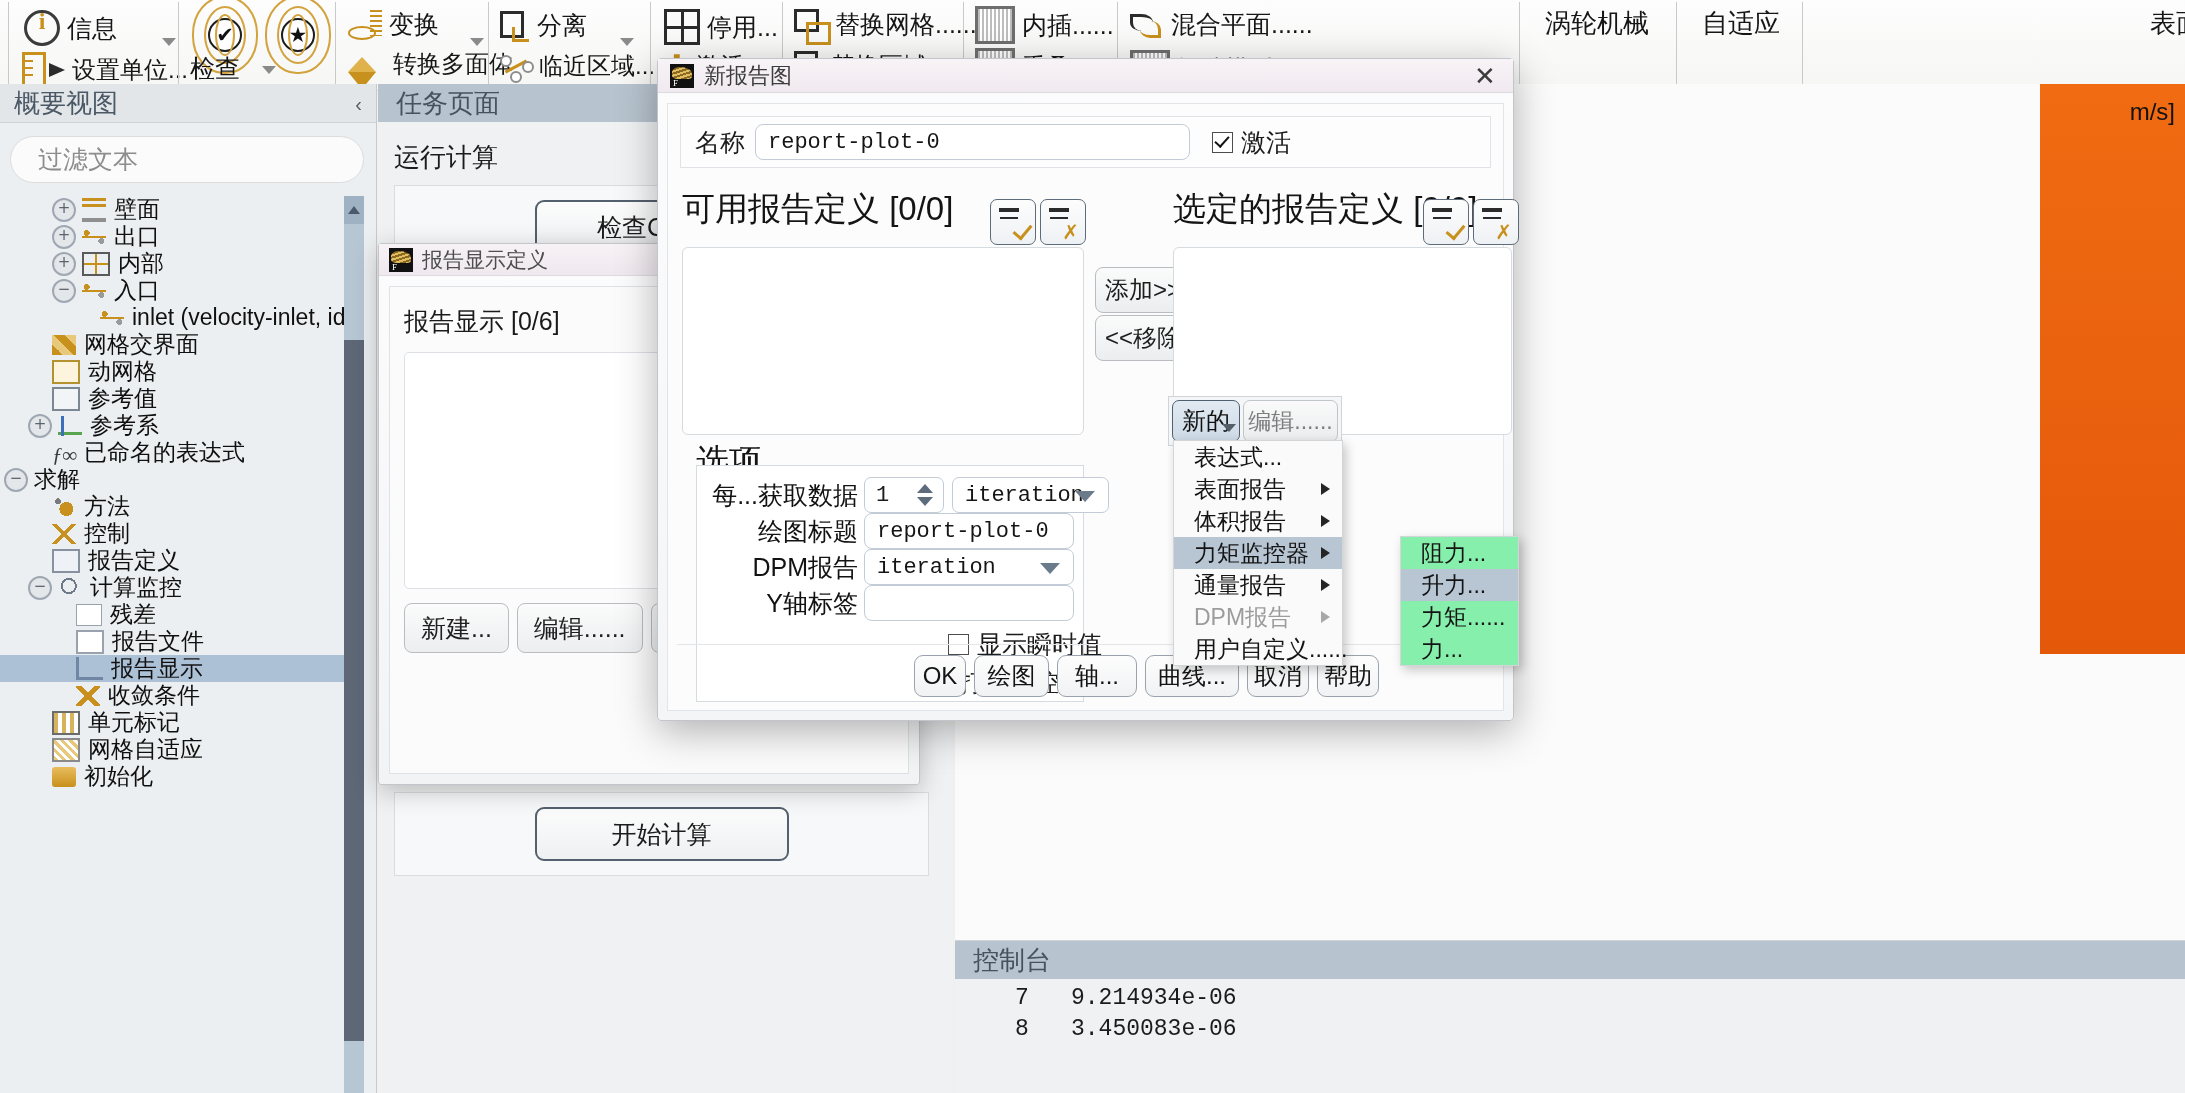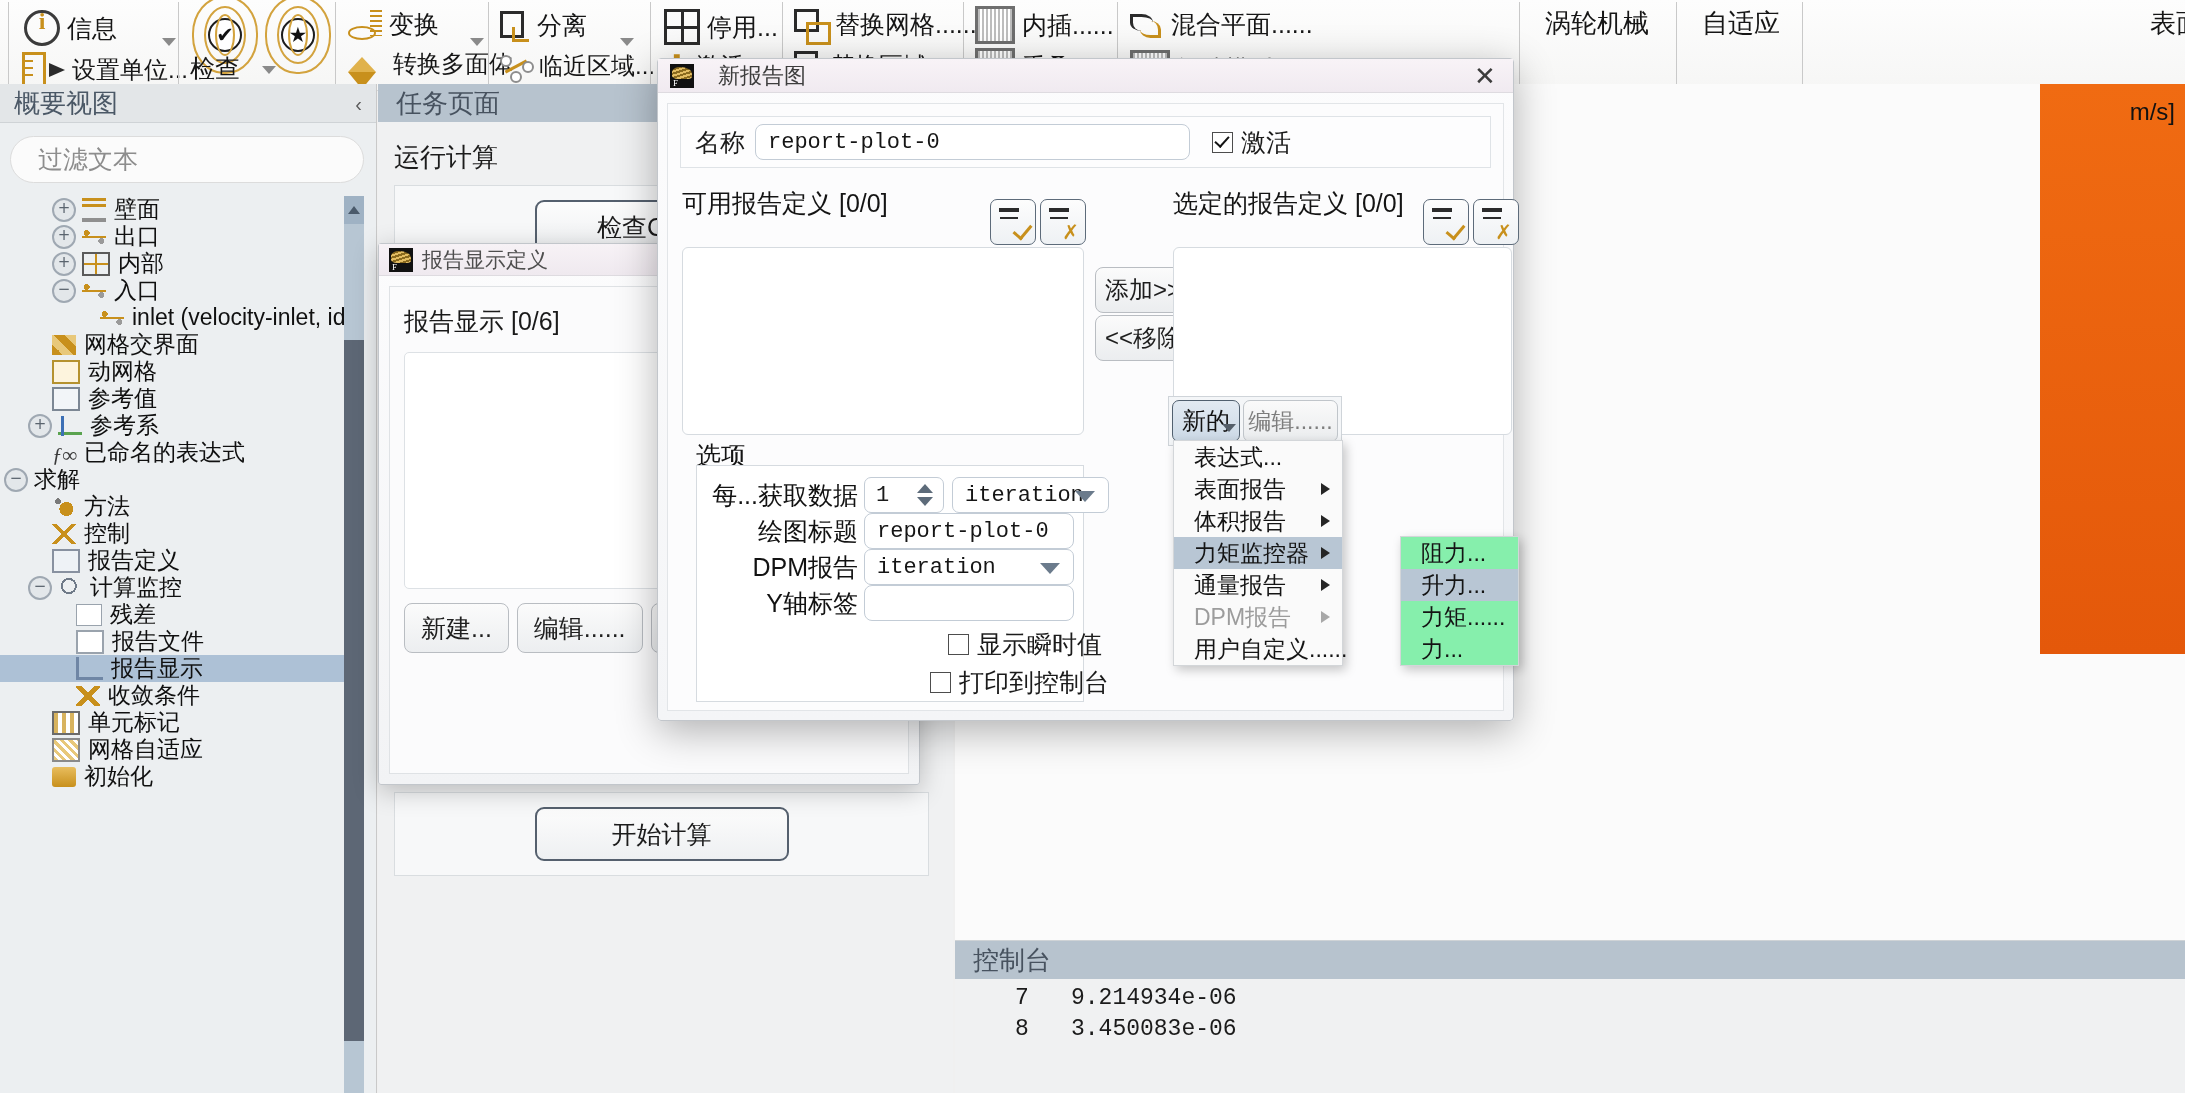--- a/index.html
+++ b/index.html
@@ -159,42 +159,42 @@
   #dlg{
     position:absolute;left:657px;top:58px;width:855px;height:661px;
     background:linear-gradient(#fcfcfd,#f4f5f7);
     border:1px solid #c2c6cb;border-radius:4px;
     box-shadow:0 10px 40px rgba(0,0,0,.30);
   }
   #dlgTitle{
     position:absolute;left:0;top:0;width:855px;height:34px;
     background:linear-gradient(#f8f3f7,#f0eaf0);
     border-bottom:1px solid #dedbe0;
-    display:flex;align-items:center;gap:24px;padding-left:12px;box-sizing:border-box;
+    display:flex;align-items:center;gap:10px;padding-left:12px;box-sizing:border-box;
   }
   #dlgTitle .t{font-size:22px;color:#3d3d3d;}
   #dlgClose{position:absolute;right:10px;top:3px;width:36px;height:28px;display:flex;align-items:center;justify-content:center;font-size:26px;color:#3c3c3c;}
   #dlgBody{position:absolute;left:9px;top:44px;right:9px;bottom:9px;border:1px solid #e2e5e8;background:#fcfcfd;}
 
   .nameRow{
     position:absolute;left:12px;top:12px;right:12px;height:52px;
     border:1px solid #dfe3e7;background:#fdfdfe;
     display:flex;align-items:center;box-sizing:border-box;
   }
   .nameRow .lb{margin-left:14px;font-size:25px;}
   .txtinput{
     height:36px;border:1px solid #c3ccd6;border-radius:8px;background:#fff;
     display:flex;align-items:center;padding:0 12px;box-sizing:border-box;
     font-family:"Liberation Mono","DejaVu Sans Mono",monospace;font-size:22px;color:#151515;
   }
   .cbrow{display:flex;align-items:center;gap:8px;}
   .cbox{width:19px;height:19px;border:1px solid #4d4d4d;background:#fff;position:relative;flex:none;}
   .cbox.on:after{content:"";position:absolute;left:5px;top:0px;width:6px;height:12px;border:solid #131313;border-width:0 2px 2px 0;transform:rotate(42deg);}
 
-  .listTitle{position:absolute;font-size:25px;color:#141414;}
+  .listTitle{position:absolute;font-size:33px;color:#141414;}
   .listBox{position:absolute;border:1px solid #d6dbe0;border-radius:6px;background:#fff;}
   .iconbtn{
     position:absolute;width:44px;height:44px;border:1px solid #5d6b7a;border-radius:7px;
     background:linear-gradient(#fdfdfd,#eef1f4);
   }
   .iconbtn .bars{position:absolute;left:8px;top:8px;width:20px;height:4px;background:#2b2b2b;box-shadow:0 8px 0 -1px #2b2b2b,0 15px 0 -2px #2b2b2b;}
   .iconbtn .tick{position:absolute;right:7px;bottom:5px;width:8px;height:15px;border:solid #c8901c;border-width:0 3px 3px 0;transform:rotate(40deg);}
   .iconbtn .xx{position:absolute;right:6px;bottom:4px;font-size:20px;color:#c8901c;font-weight:bold;line-height:16px;}
 
   .midbtn{
@@ -675,20 +675,28 @@
 
     <div class="optrow cbrow" style="left:280px;top:524px;">
       <span class="cbox"></span>
       <span style="font-size:25px;">显示瞬时值</span>
     </div>
     <div class="optrow cbrow" style="left:262px;top:562px;">
       <span class="cbox"></span>
       <span style="font-size:25px;">打印到控制台</span>
     </div>
 
+    <div id="dlgFooter">
+      <div class="fbtn" style="left:237px;width:52px;">OK</div>
+      <div class="fbtn" style="left:297px;width:75px;">绘图</div>
+      <div class="fbtn" style="left:380px;width:80px;">轴...</div>
+      <div class="fbtn" style="left:468px;width:94px;">曲线...</div>
+      <div class="fbtn" style="left:570px;width:62px;">取消</div>
+      <div class="fbtn" style="left:640px;width:62px;">帮助</div>
+    </div>
   </div>
 </div>
 
 <div id="newEditWrap"></div>
 <div id="newBtn">
   <span>新的</span>
 </div>
 <div id="newBtnCaret"></div>
 <div id="editBtn">
   <span>编辑......</span>

